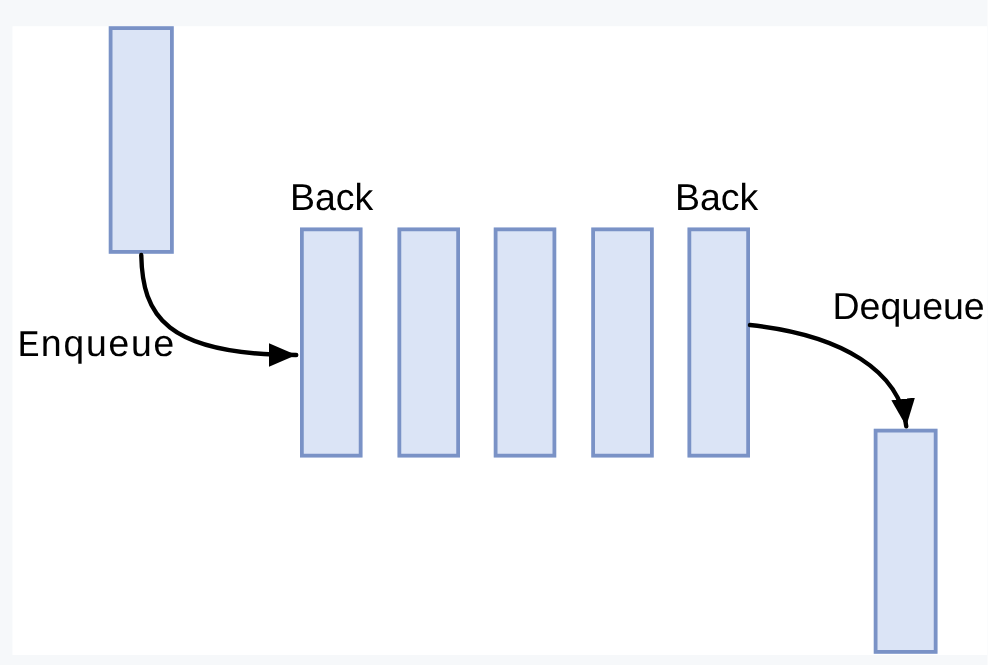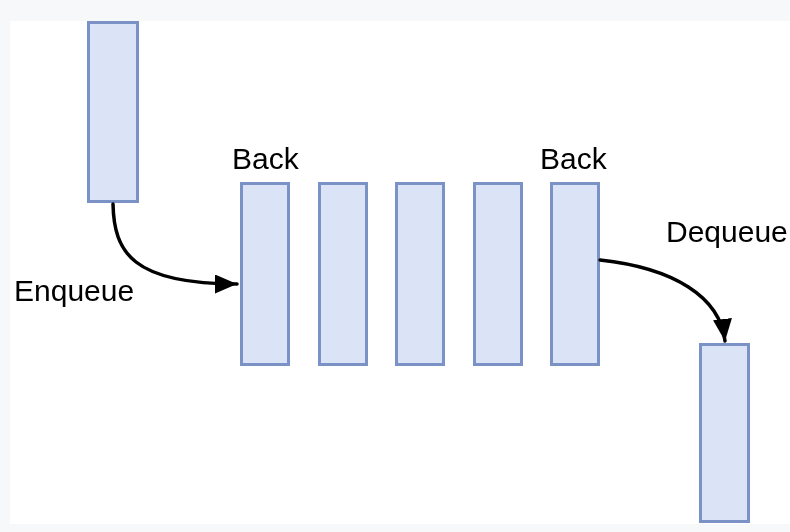--- a/index.html
+++ b/index.html
@@ -49,22 +49,22 @@
   }
   .label{
     position:absolute;
     font-size:30px;
     line-height:1;
     color:var(--text);
     white-space:nowrap;
   }
   .label-back{left:232px;top:144px;}
   .label-front{left:540px;top:144px;}
-  .label-enqueue{left:14px;top:276px;}
-  .label-dequeue{left:666px;top:217px;}
+  .label-enqueue{left:14px;top:263px;font-family:Liberation Mono, monospace;}
+  .label-dequeue{left:666px;top:231px;}
   svg.arrows{
     position:absolute;
     inset:0;
     width:790px;height:532px;
     pointer-events:none;
   }
   svg.arrows path.shaft{
     fill:none;
     stroke:var(--arrow);
     stroke-width:3.5px;

